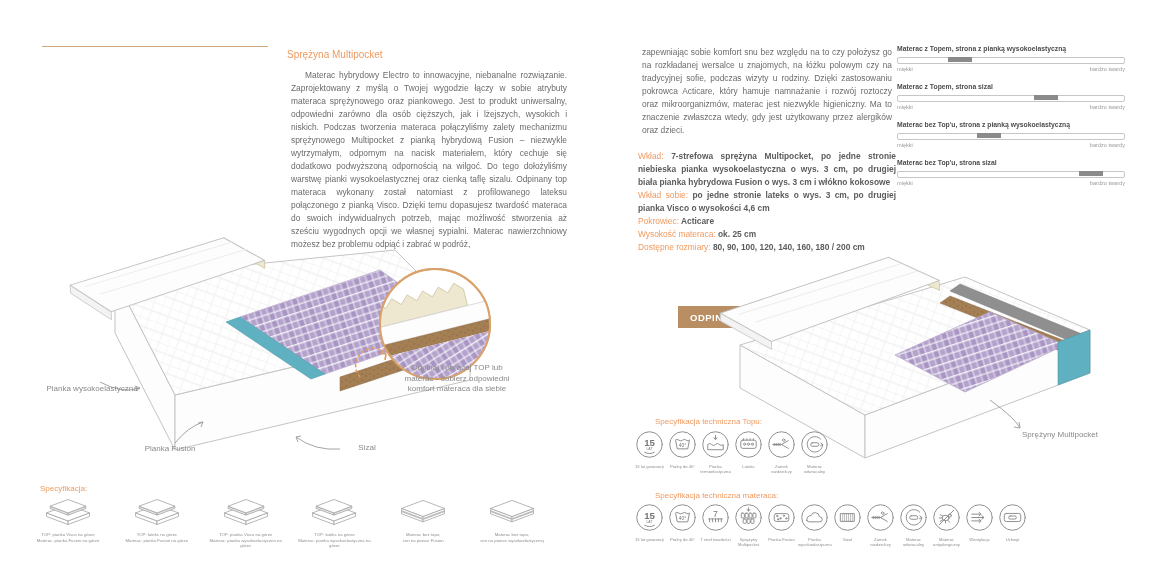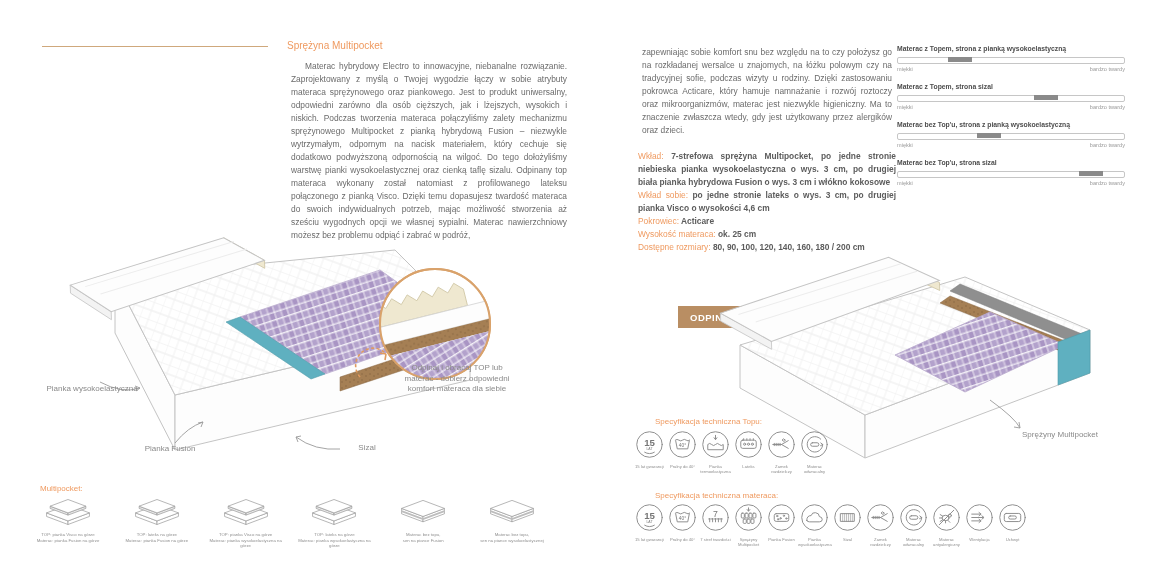--- a/index.html
+++ b/index.html
@@ -5,21 +5,21 @@
   html,body{margin:0;padding:0;background:#fff;}
   .canvas{position:relative;width:1162px;height:561px;background:#fff;overflow:hidden;
           font-family:"Liberation Sans",sans-serif;color:#696969;}
   
   .rule{position:absolute;left:42px;top:46px;width:226px;height:1px;background:#cfa87c;}
   .title{position:absolute;left:36px;top:60px;width:234px;margin:0;text-align:right;
          font-size:26px;line-height:33px;font-weight:400;color:#95a6b8;letter-spacing:.3px;}
   .title span{display:block;}
   
   .col{position:absolute;}
-  .col-left{left:287px;top:40px;width:284px;}
+  .col-left{left:287px;top:49px;width:284px;}
   .col-right{left:638px;top:42px;width:258px;}
   h2.sec{margin:0 0 9px 0;font-size:10px;font-weight:400;color:#ef9a60;}
   p.body{margin:4px;font-size:8.4px;line-height:13px;text-align:justify;color:#6b6b6b;}
   p.indent{text-indent:14px;}
   .specs{margin-top:13px;}
   .spec-line{margin:0;font-size:8.4px;line-height:13px;text-align:justify;color:#5c5c5c;font-weight:bold;}
   .spec-line .lbl{color:#ef9a60;font-weight:400;}
   
   .scales{position:absolute;left:897px;top:45px;width:228px;}
   .scale{margin-bottom:11px;}
@@ -240,21 +240,21 @@
       <rect x="330" y="122" width="135" height="45" fill="url(#pat-springs)"></rect>
     </g>
     <circle cx="395" cy="102" r="55" fill="none" stroke="#d9a26b" stroke-width="2"></circle>
   </svg>
 
   <div class="diag-label lab-elastic">Pianka wysokoelastyczna</div>
   <div class="diag-label lab-fusion">Pianka Fusion</div>
   <div class="diag-label lab-sizal">Sizal</div>
   <div class="callout-text">Odpinaj i obracaj TOP lub materac - dobierz odpowiedni komfort materaca dla siebie</div>
 
-  <div class="konf-heading">Multipocket:</div>
+  <div class="konf-heading">Specyfikacja:</div>
   <div class="konf-row">
     <div class="konf-item">
       <svg class="konf-icon">
           <use href="#slab-double"></use>
         </svg>
       <div class="konf-cap">
           <span>TOP: pianka Visco na górze</span>
           <span>Materac: pianka Fusion na górze</span>
         </div>
     </div>

